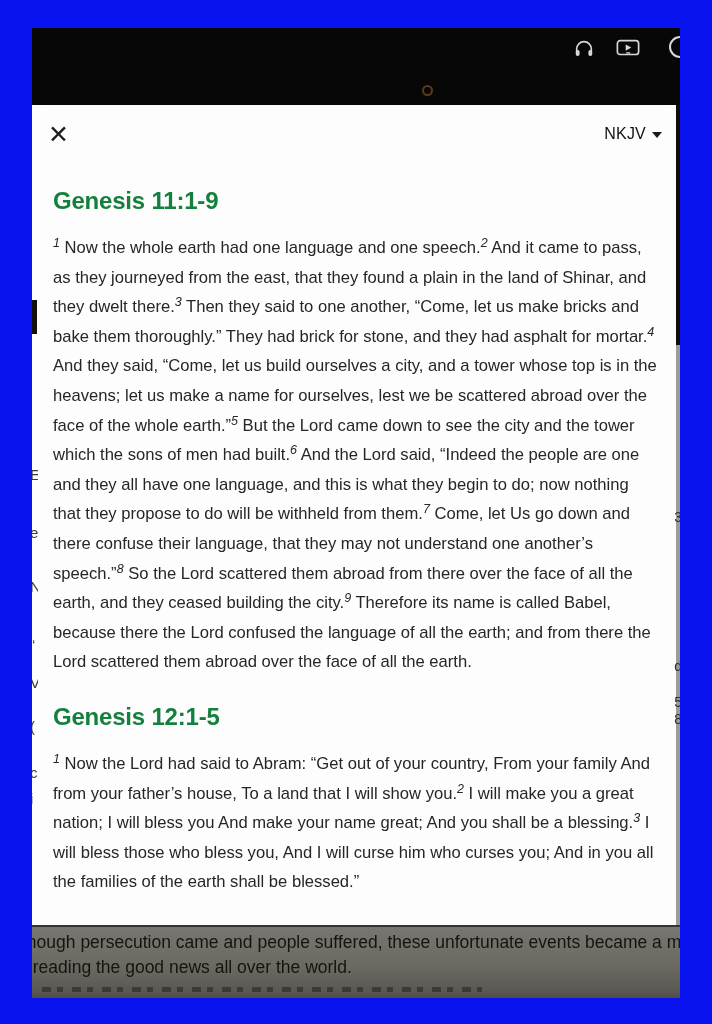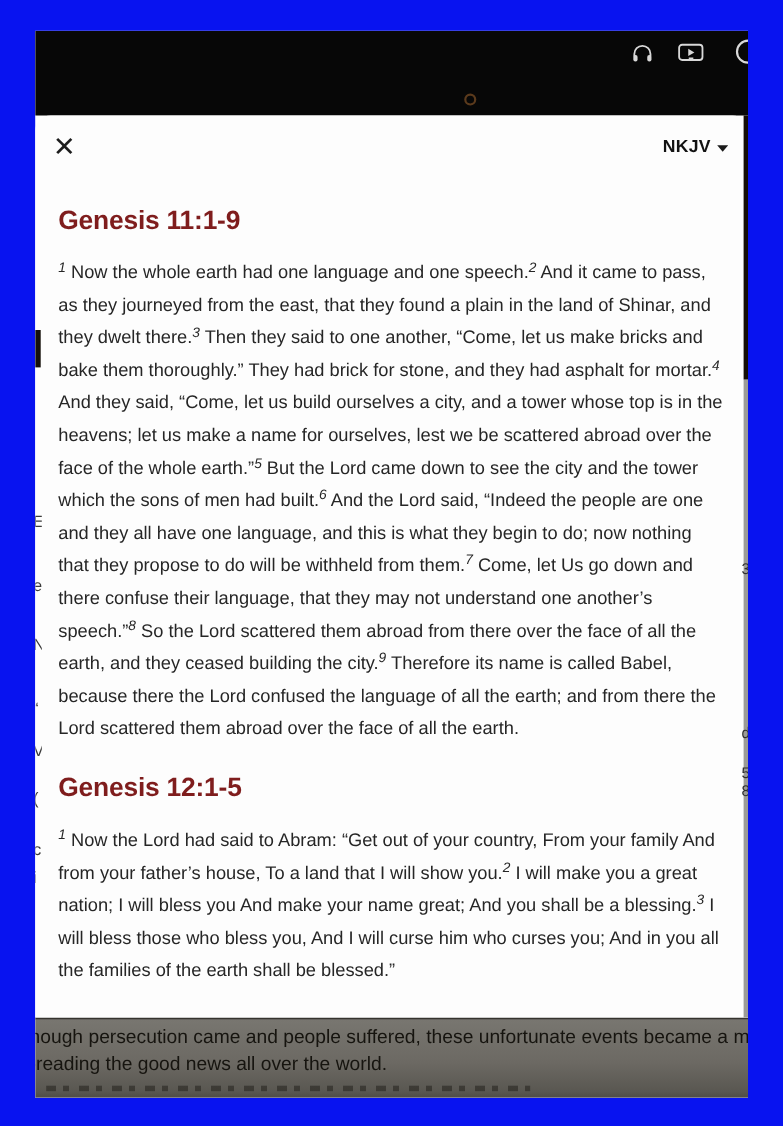--- a/index.html
+++ b/index.html
@@ -66,28 +66,28 @@
     padding:14px 18px 0 16px; height:44px;
   }
   .close-btn {
     font-size:25px; font-weight:300; color:#1c1c1c; line-height:24px; cursor:pointer;
     background:none; border:none; font-family:inherit;
   }
   .version-picker {
     display:flex; align-items:center; gap:6px; cursor:pointer;
     background:none; border:none; font-family:inherit;
   }
-  .version-label { font-size:16px; font-weight:700; color:#121212; letter-spacing:.2px; }
+  .version-label { font-size:16px; font-weight:400; color:#121212; letter-spacing:.2px; }
   .caret-down {
     width:0; height:0; border-left:5px solid transparent; border-right:5px solid transparent;
     border-top:6px solid #1a1a1a; margin-top:2px;
   }
   .sheet-content { padding:24px 20px 0 21px; }
   .section-title {
-    font-size:24px; font-weight:700; color:#7f1d1d; letter-spacing:-.2px;
+    font-size:24px; font-weight:700; color:#15803d; letter-spacing:-.2px;
     margin:26px 0 18px 0;
   }
   .section:first-child .section-title { margin-top:14px; }
   .verse-para {
     font-size:16.6px; line-height:29.6px; color:#262626; margin:0 0 4px 0;
   }
   .vnum {
     font-style:italic; font-size:12.5px; color:#262626;
     vertical-align:baseline; position:relative; top:-6px; line-height:0;
   }

